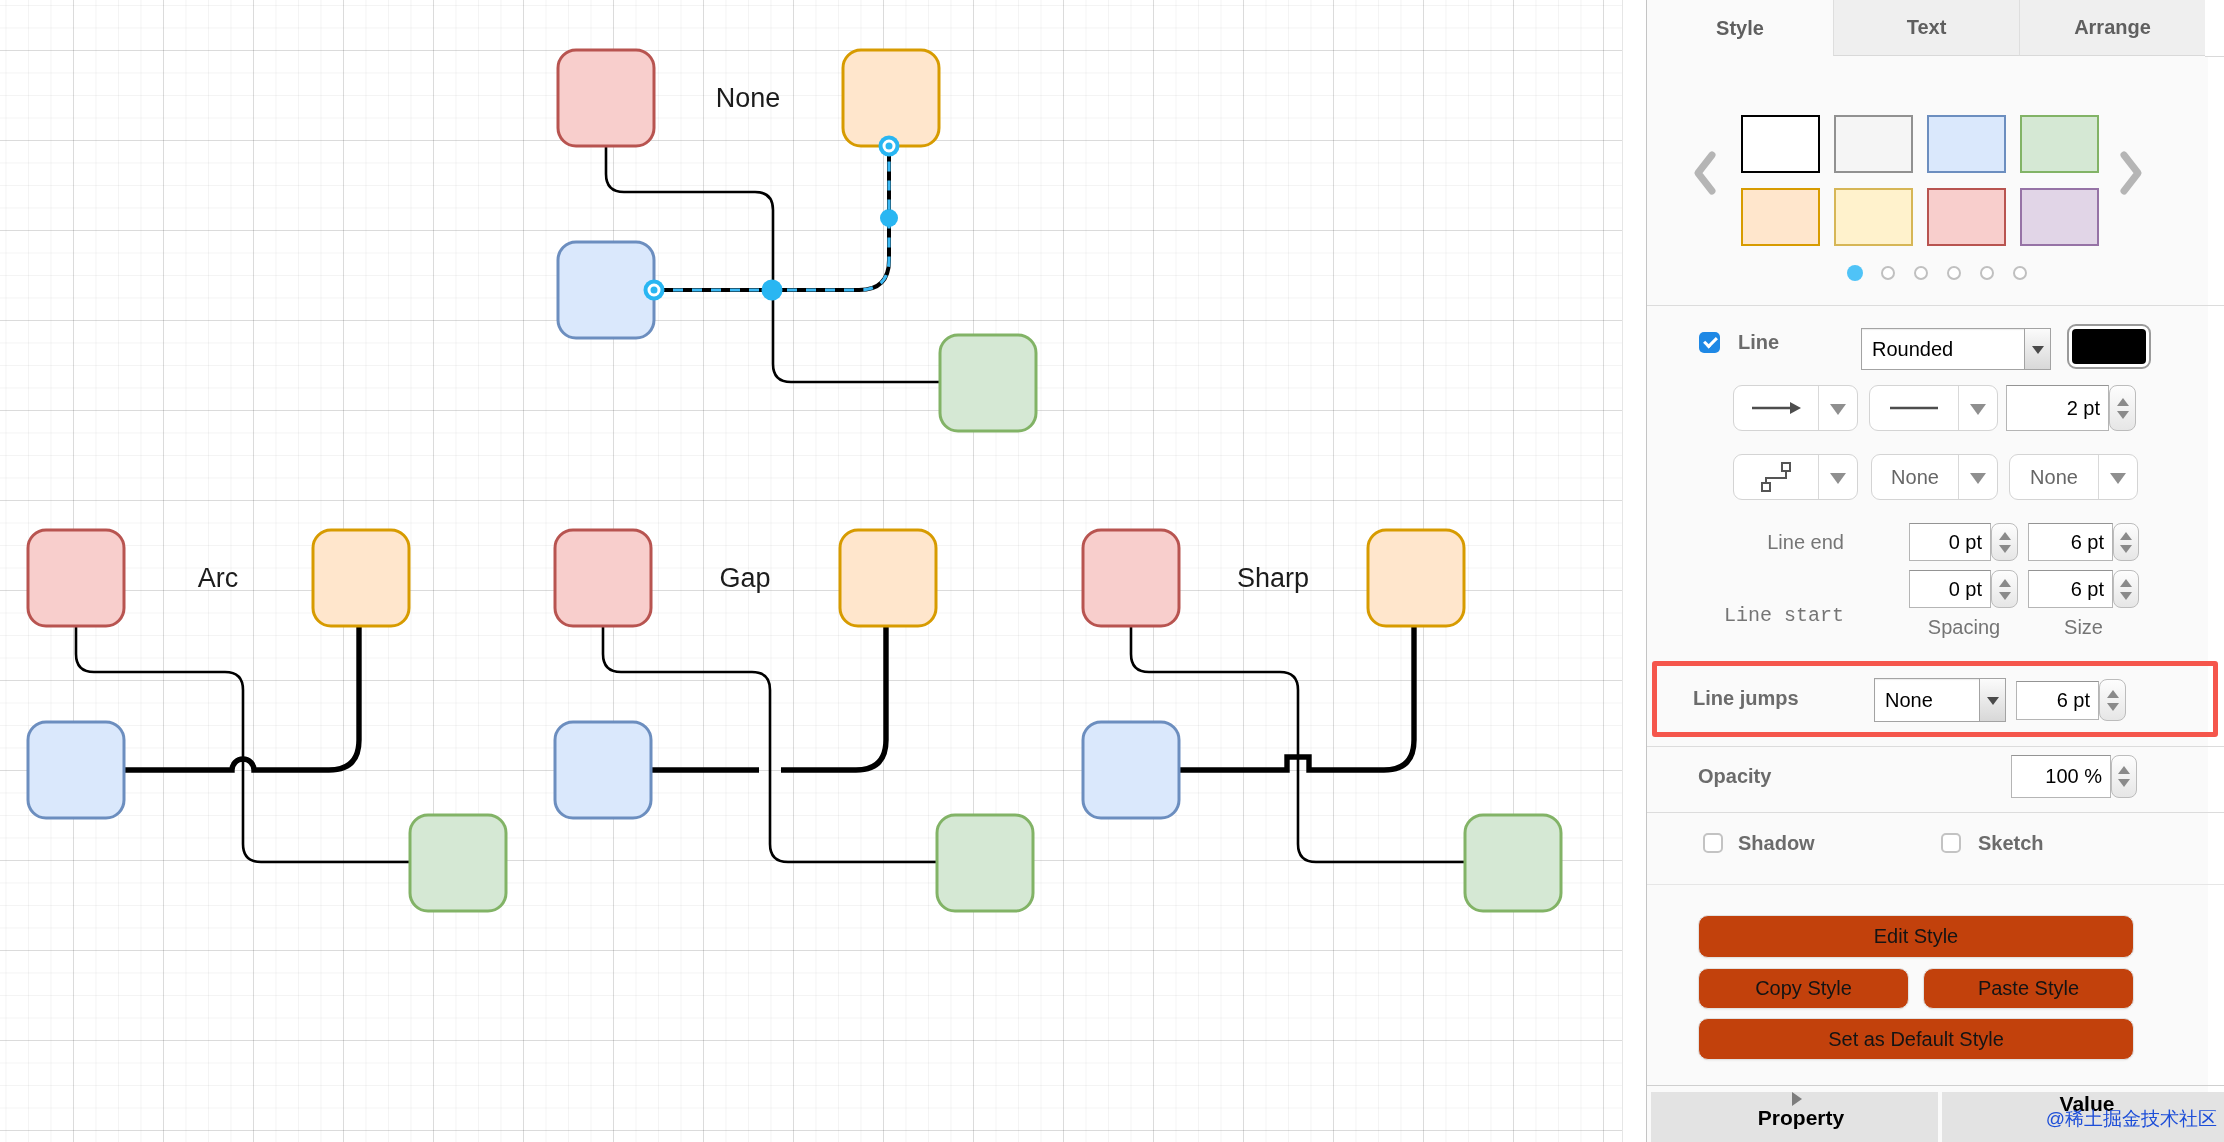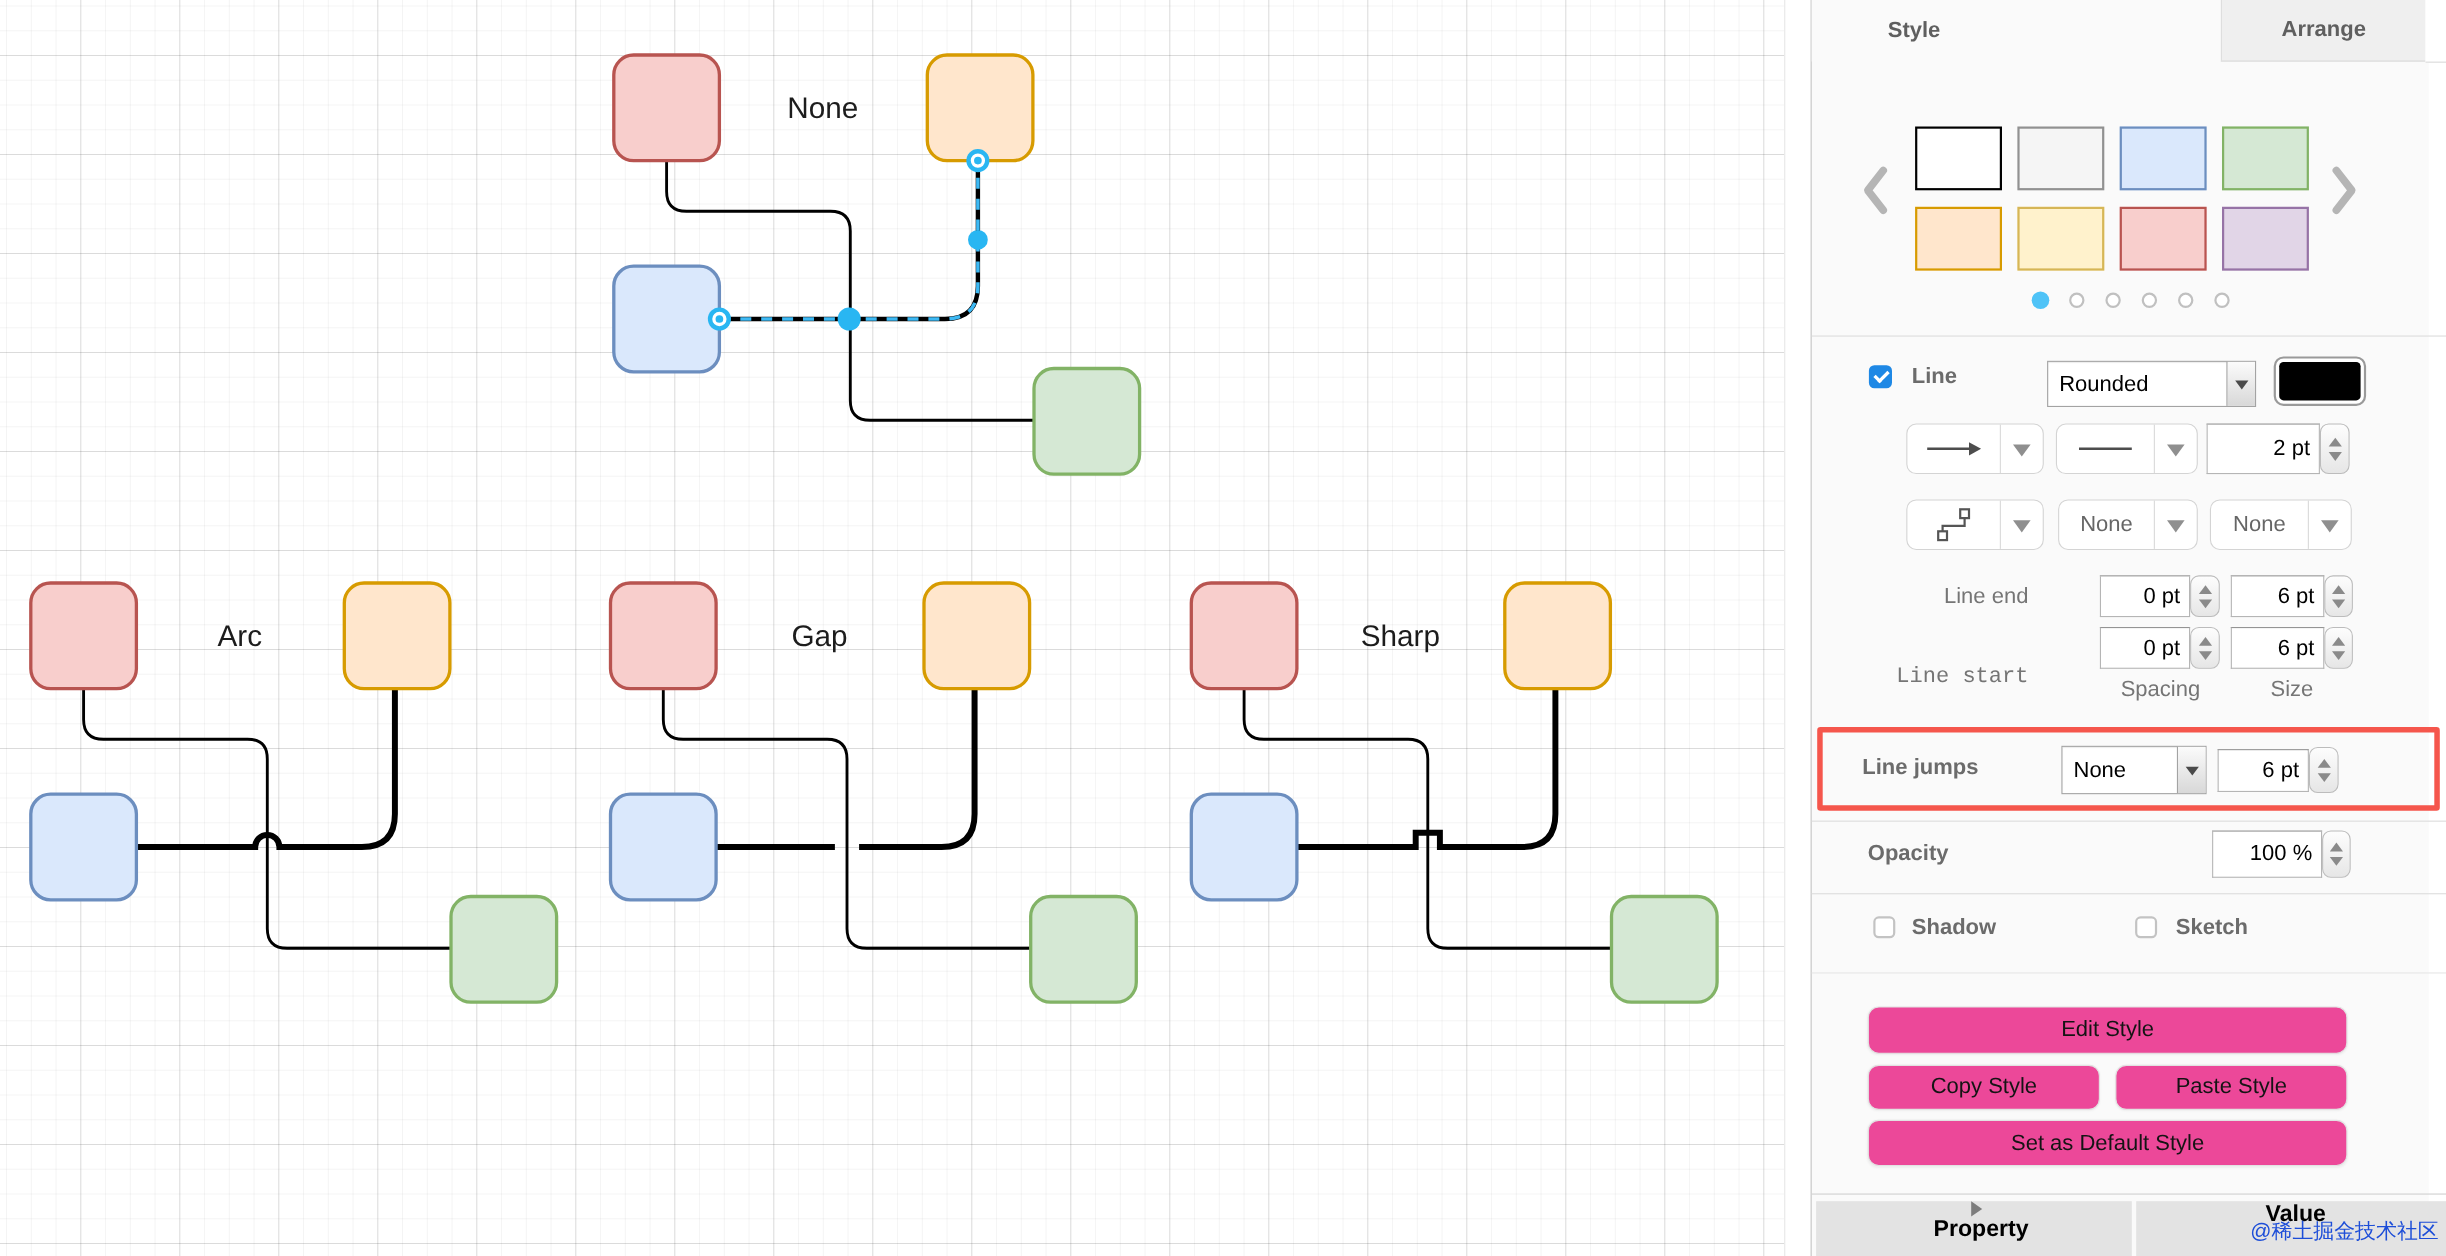--- a/index.html
+++ b/index.html
@@ -56,21 +56,21 @@
   
   .numfield{background:#fff;border:1px solid #b5b5b5;border-top-color:#949494;
             box-sizing:border-box;display:flex;align-items:center;justify-content:flex-end;
             padding-right:8px;font-size:20px;color:#000;}
   .stepper{border:1px solid #bcbcbc;border-radius:8px;background:linear-gradient(#fdfdfd,#e6e6e6);
            box-sizing:border-box;display:flex;flex-direction:column;align-items:center;
            justify-content:center;gap:5px;}
   .st-up{width:0;height:0;border:6px solid transparent;border-bottom:8px solid #8a8a8a;}
   .st-dn{width:0;height:0;border:6px solid transparent;border-top:8px solid #8a8a8a;}
   
-  .wbtn{background:#ec4899;border:1px solid #e2e2e2;border-radius:10px;box-sizing:border-box;
+  .wbtn{background:#c2410c;border:1px solid #e2e2e2;border-radius:10px;box-sizing:border-box;
         display:flex;align-items:center;justify-content:center;font-size:20px;color:#141414;
         box-shadow:0 1px 2px rgba(0,0,0,.05);}
   
   .colorbtn{border:2px solid #9a9a9a;border-radius:9px;background:#fff;box-sizing:border-box;}
   .colorbtn-inner{position:absolute;left:3px;top:3px;right:3px;bottom:3px;background:#000;border-radius:4px;}
   
   #jump-annotation{border:5px solid #f5564c;border-radius:3px;box-sizing:border-box;}
   
   .hdrcell{background:#e3e3e3;display:flex;align-items:center;font-size:21px;font-weight:bold;color:#000;flex-direction:column;}
   .prop-tri{width:0;height:0;border:7px solid transparent;border-left:10px solid #7d7d7d;}
@@ -129,20 +129,23 @@
           <text x="190" y="48" text-anchor="middle" dominant-baseline="central" font-size="27" fill="#1c1c1c" font-family="&quot;Liberation Sans&quot;,sans-serif">Sharp</text>
         </g>
       </svg>
   </div>
 
   <div id="panel" class="abs">
 
     <div class="abs tab active" style="left:0;width:186px;">
         <span>Style</span>
       </div>
+    <div class="abs tab inactive" style="left:186px;width:186px;">
+        <span>Text</span>
+      </div>
     <div class="abs tab inactive" style="left:372px;width:186px;">
         <span>Arrange</span>
       </div>
     <div class="abs gutter" style="left:558px;top:0;width:20px;height:56px;border-bottom:1px solid #d9d9d9;"></div>
 
     <div class="abs" style="left:44px;top:150px;">
       <svg width="28" height="46">
           <polyline points="21,5 7,23 21,41" fill="none" stroke="#b5b5b5" stroke-width="7" stroke-linecap="round" stroke-linejoin="round"></polyline>
         </svg>
     </div>

